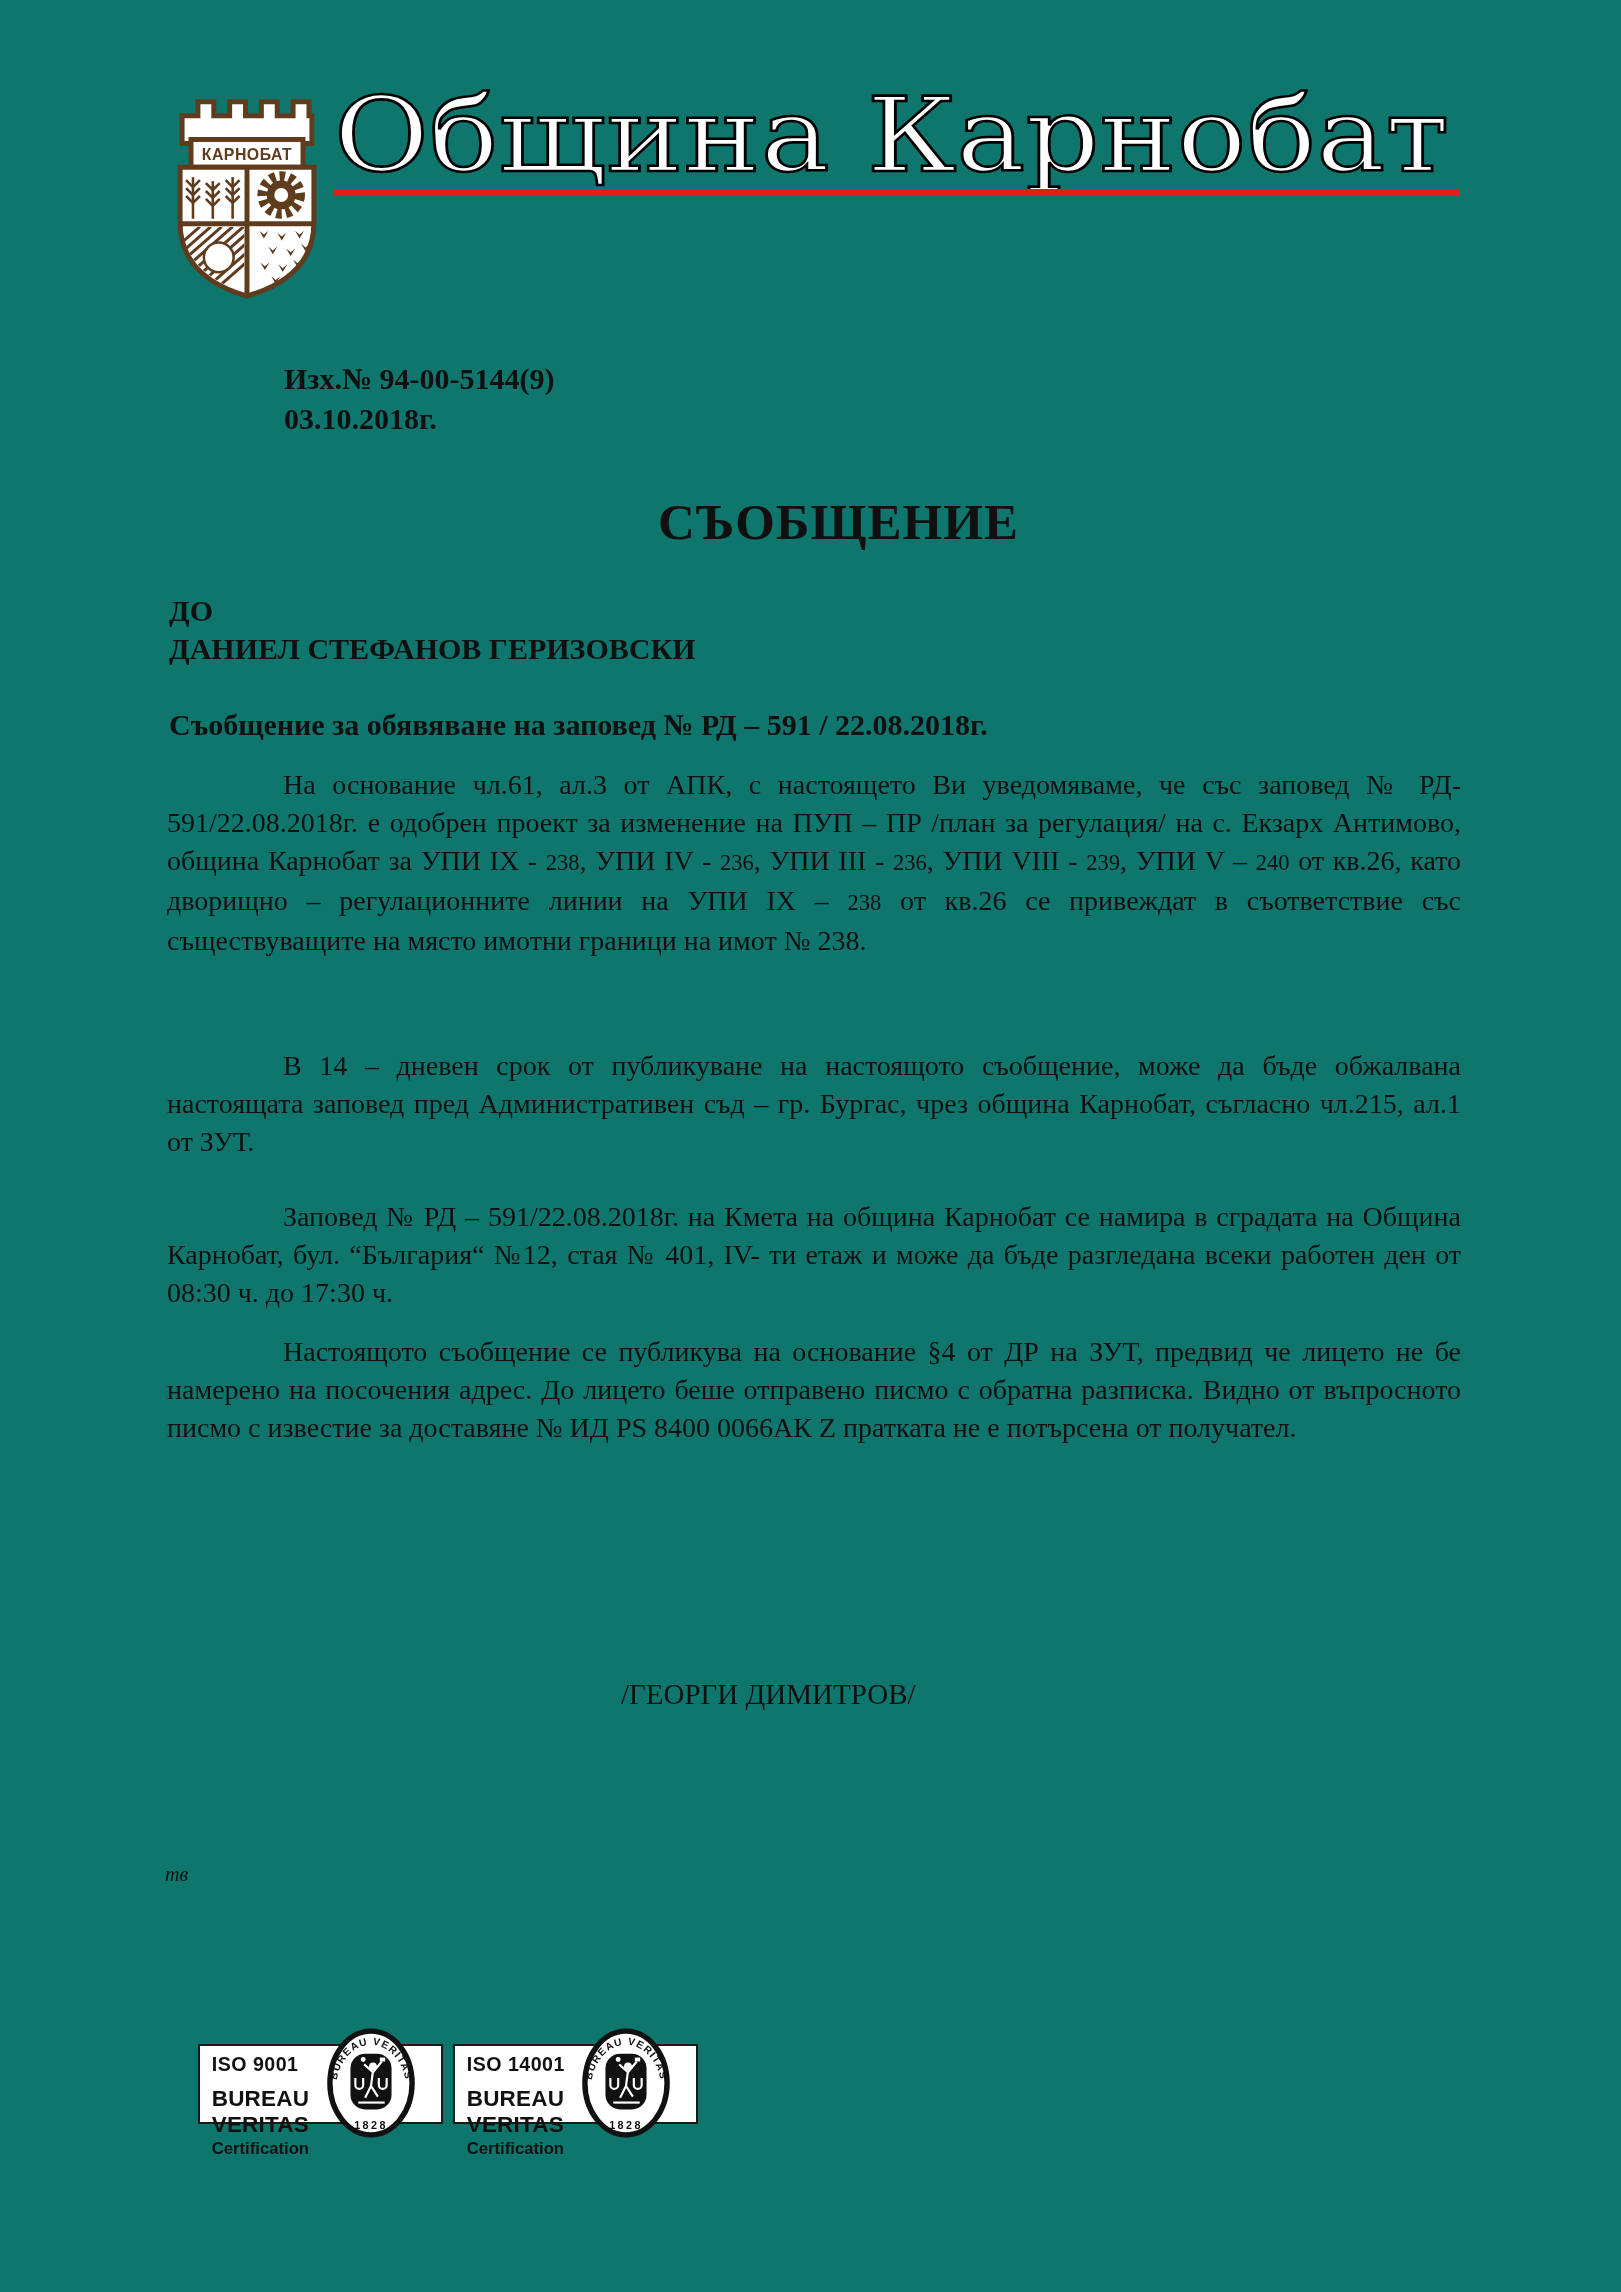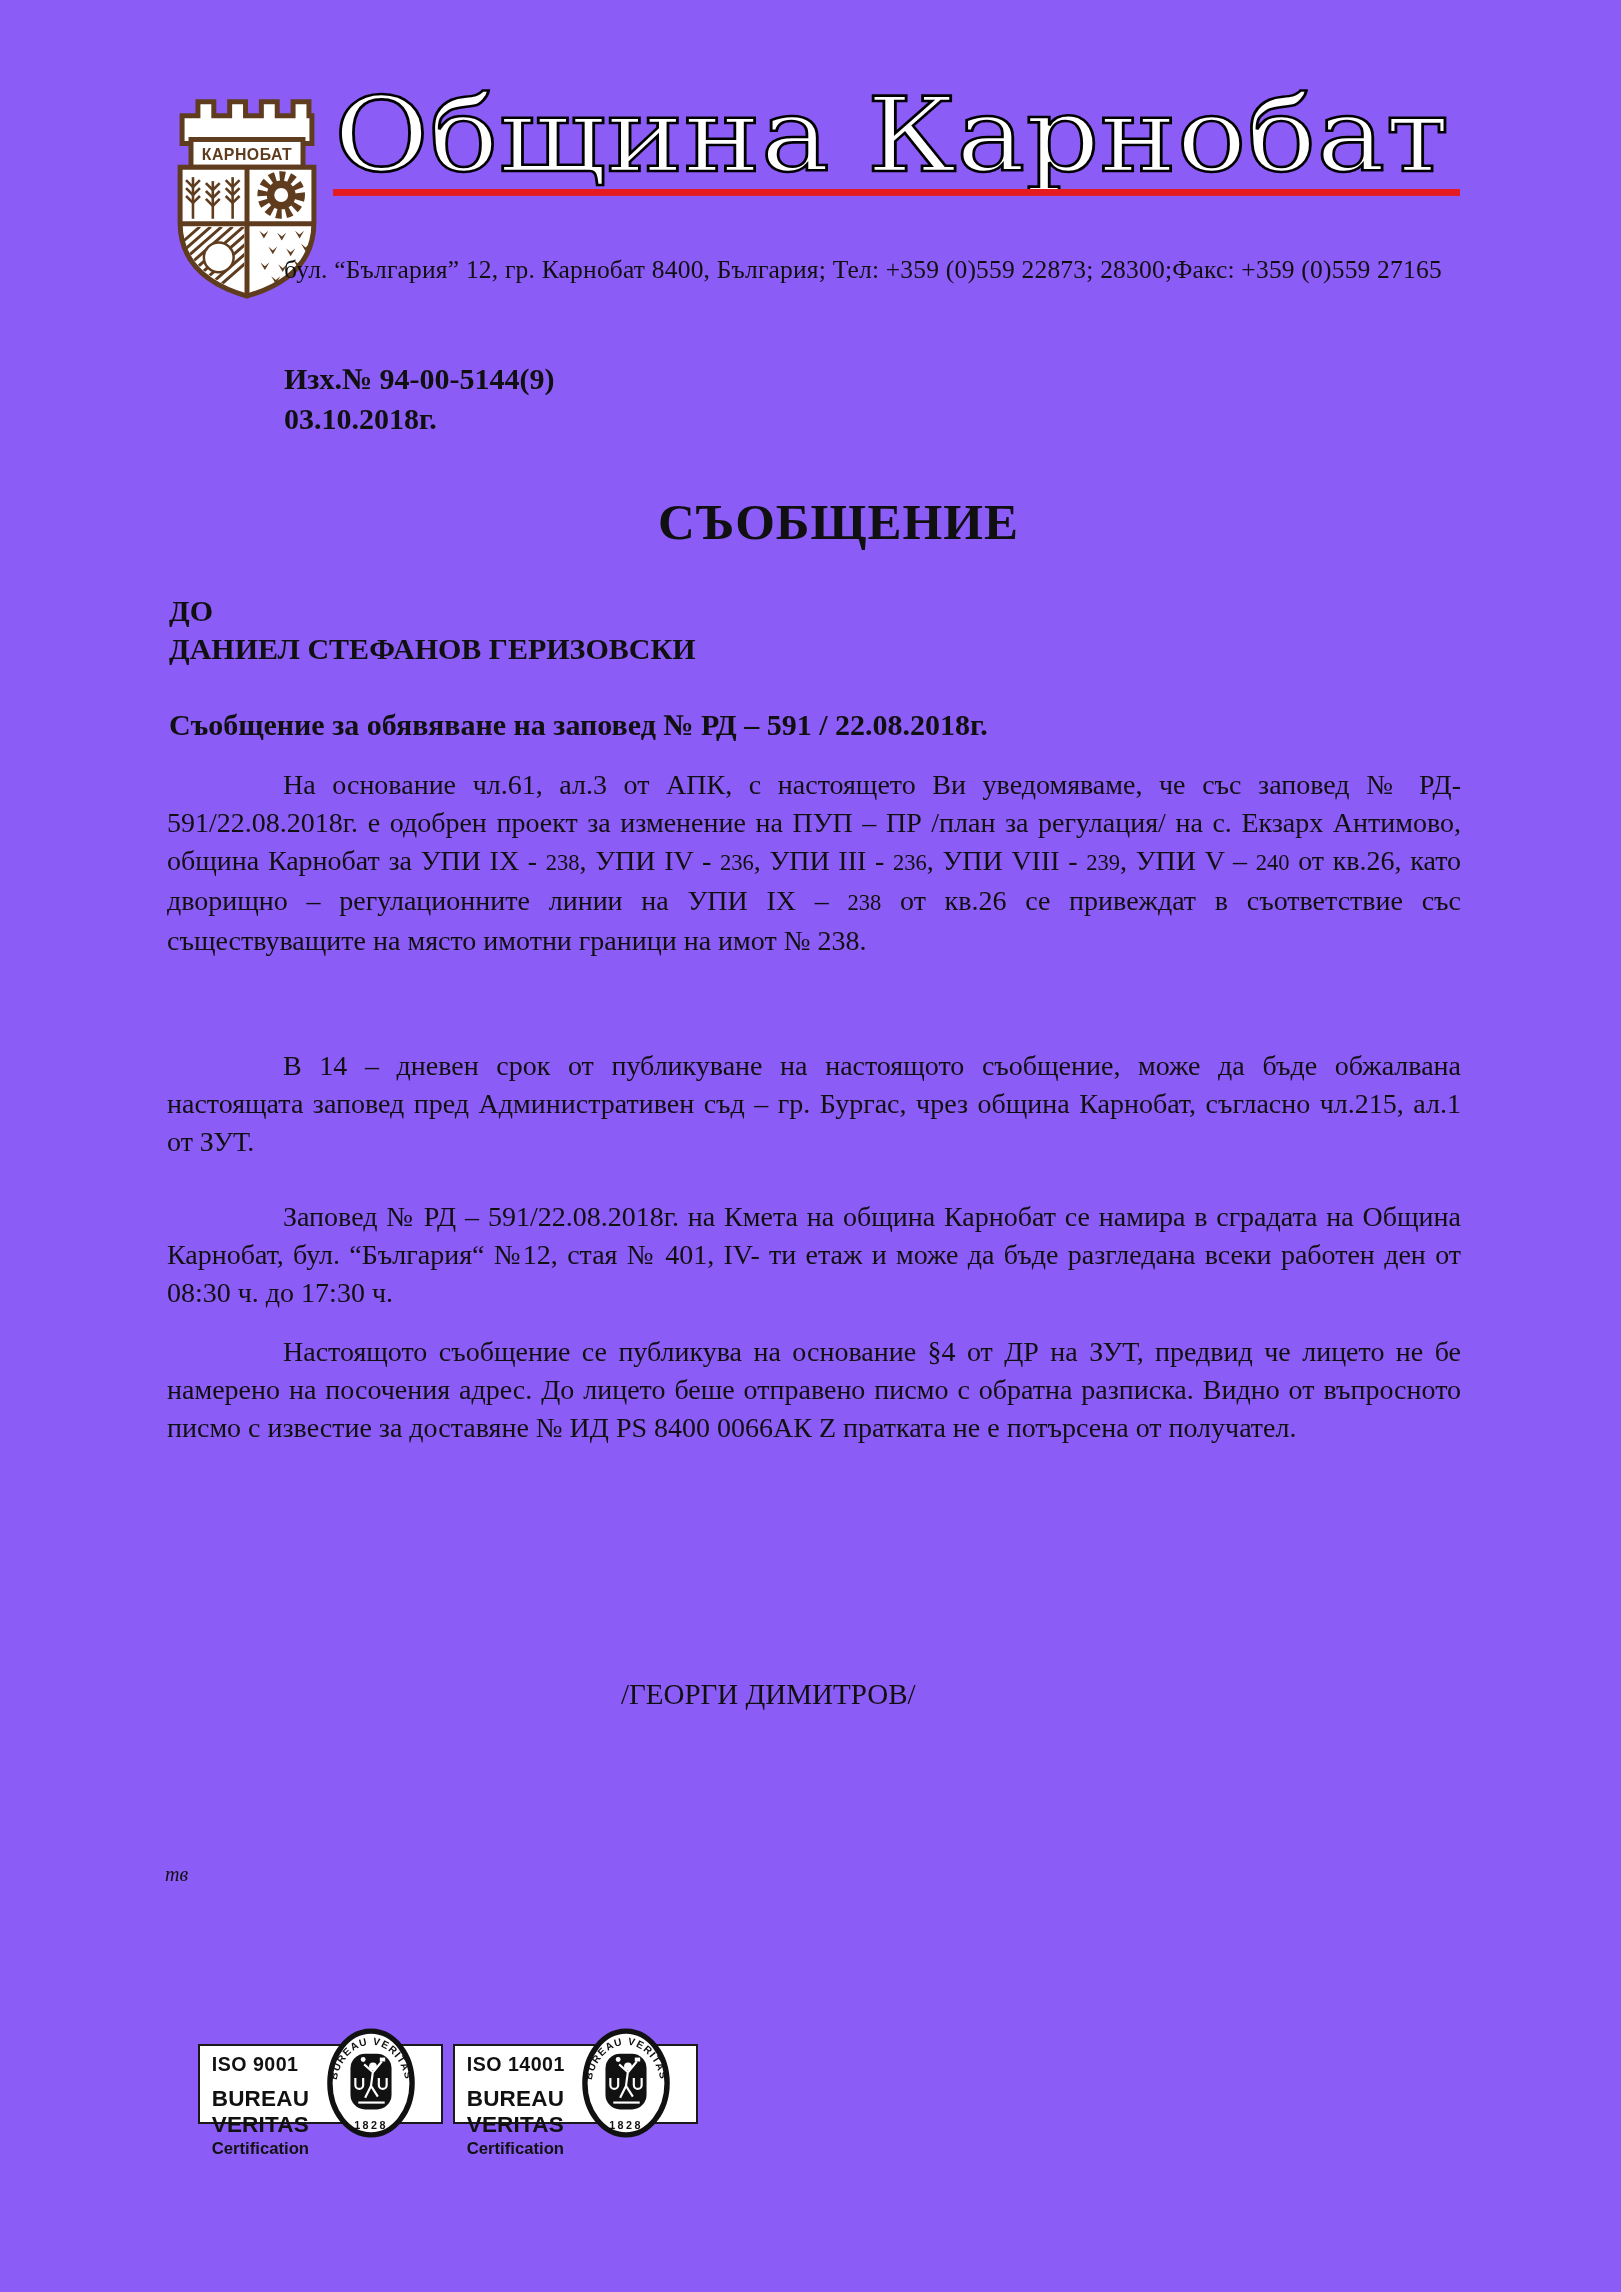--- a/index.html
+++ b/index.html
@@ -1,17 +1,17 @@
 <!DOCTYPE html>
 <html lang="bg"><head>
 <meta charset="utf-8">
 <style>
   html,body{margin:0;padding:0;background:#888;}
   .page{
-    position:relative;width:1621px;height:2293px;background:#8b5cf6;
+    position:relative;width:1621px;height:2293px;background:#0f766e;
     font-family:"Liberation Serif", serif;color:#101010;overflow:hidden;
     margin:0 auto;
   }
   
   .coat{position:absolute;left:160px;top:82px;width:174px;height:223px;}
   .org-title-svg{position:absolute;left:331px;top:69px;width:1137px;height:137px;}
   .red-rule{position:absolute;left:333px;top:189px;width:1127px;height:6.9px;}
   .addr{position:absolute;left:216px;top:255px;width:1294px;text-align:center;
         font-size:25.5px;letter-spacing:0.2px;}
   .addr2{position:absolute;left:137px;top:287px;width:1137px;text-align:center;font-size:25.5px;}
@@ -129,21 +129,20 @@
     </g>
   </svg>
 
   <svg class="org-title-svg" viewBox="0 0 1160 140" xmlns="http://www.w3.org/2000/svg">
     <text x="2" y="104" font-family="DejaVu Serif, serif" font-size="106" fill="#ffffff" stroke="#000000" stroke-width="2.6" textLength="1140" lengthAdjust="spacingAndGlyphs">Община Карнобат</text>
   </svg>
   <svg class="red-rule" viewBox="0 0 1150 7" preserveAspectRatio="none">
     <rect x="0" y="0" width="1150" height="7" fill="#e51b20"></rect>
   </svg>
 
-  <div class="addr">бул. “България” 12, гр. Карнобат 8400, България; Тел: +359 (0)559 22873;  28300;Факс: +359 (0)559 27165</div>
 
   <div class="refblock">
     <div>Изх.№ 94-00-5144(9)</div>
     <div>03.10.2018г.</div>
   </div>
 
   <div class="doc-title">СЪОБЩЕНИЕ</div>
 
   <div class="to-block">
     <div>ДО</div>

